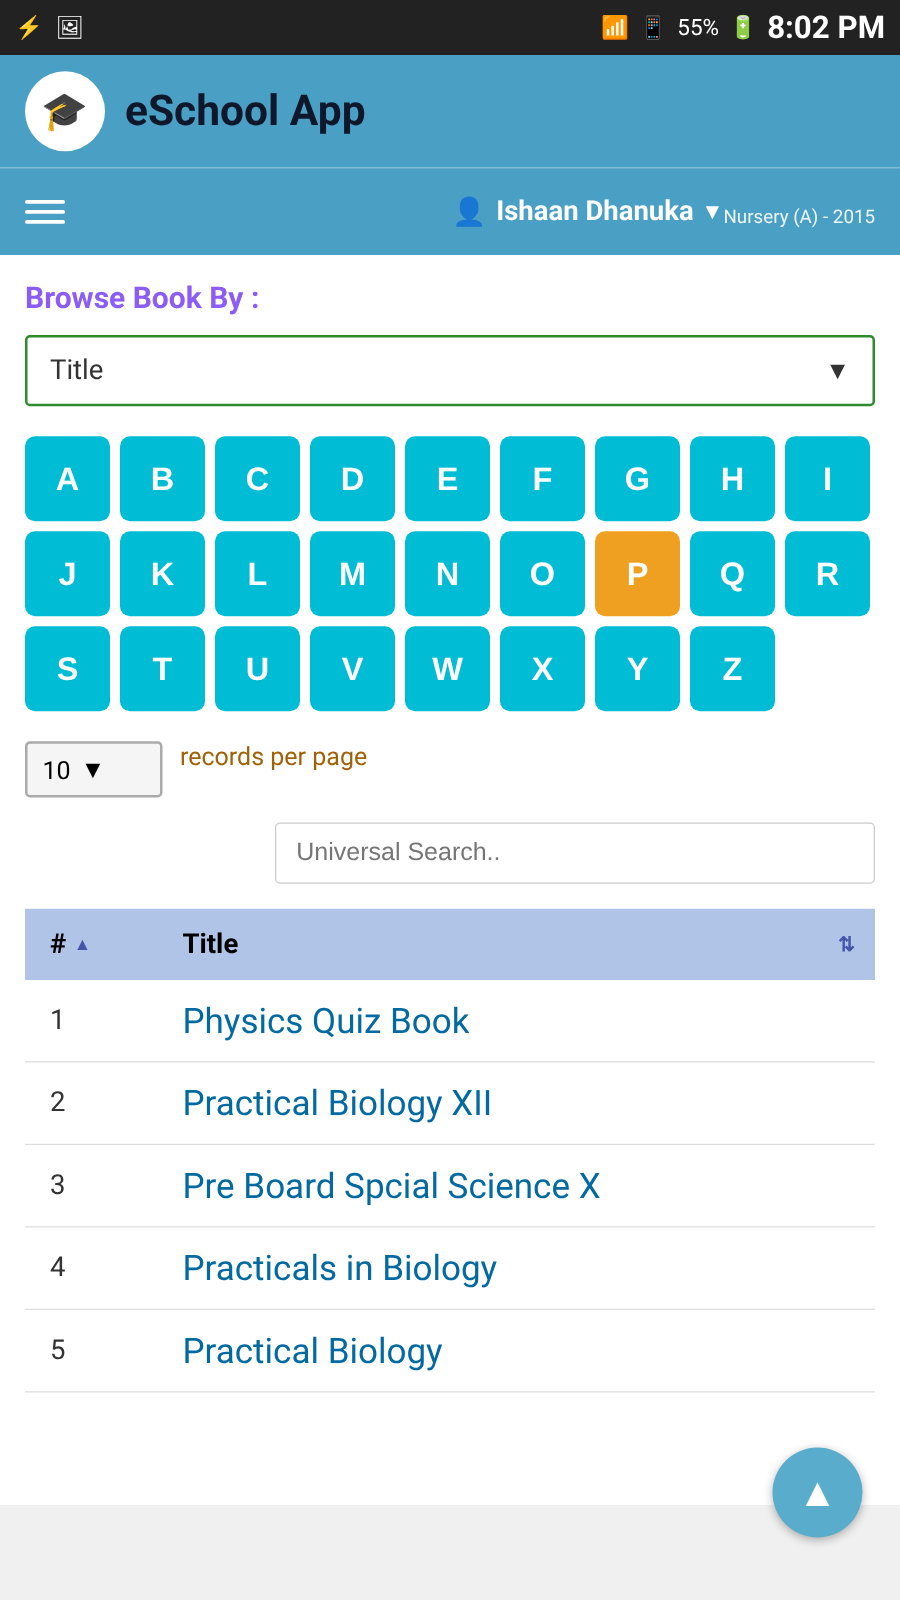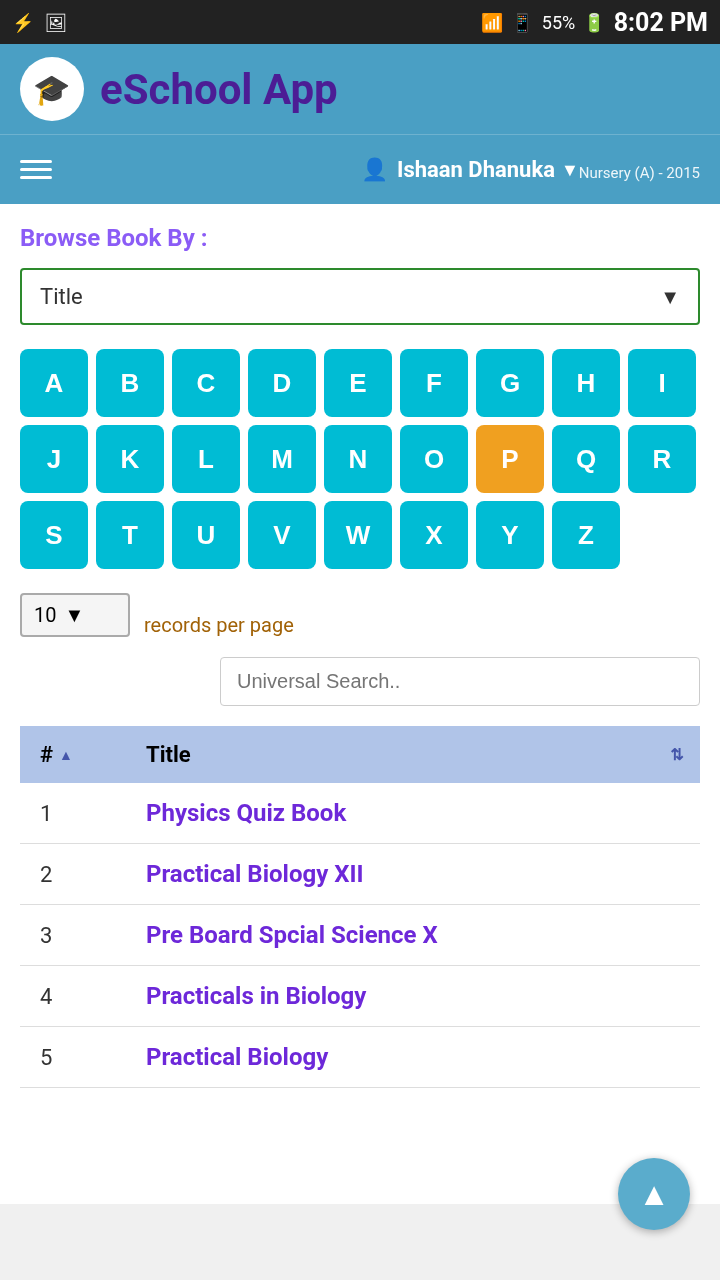--- a/index.html
+++ b/index.html
@@ -35,22 +35,22 @@
       height: 64px;
       border-radius: 50%;
       background: #fff;
       display: flex;
       align-items: center;
       justify-content: center;
       font-size: 30px;
       flex-shrink: 0;
     }
     .app-title {
-      color: #4c1d95;
-      font-size: 42px;
+      color: #0f172a;
+      font-size: 34px;
       font-weight: bold;
     }
 
     
     .nav-bar {
       background: #4a9fc4;
       border-top: 1px solid rgba(255,255,255,0.2);
       display: flex;
       align-items: center;
       justify-content: space-between;
@@ -111,21 +111,21 @@
       justify-content: center;
       cursor: pointer;
       border: none;
       user-select: none;
     }
     .alpha-btn.active { background: #f0a020; }
 
     
     .records-row {
       display: flex;
-      align-items: flex-end;
+      align-items: flex-start;
       gap: 14px;
       margin-bottom: 20px;
     }
     .records-select {
       border: 2px solid #aaa;
       border-radius: 4px;
       padding: 8px 12px;
       font-size: 20px;
       background: #f5f5f5;
       cursor: pointer;
@@ -184,25 +184,24 @@
     }
     .table-row .col-num {
       font-weight: normal;
       color: #333;
       font-size: 22px;
     }
     .table-row .col-title {
       font-weight: normal;
     }
     .row-link {
-      color: #6d28d9;
-      font-size: 24px;
+      color: #0369a1;
+      font-size: 28px;
       cursor: pointer;
       text-decoration: none;
-      font-weight: bold;
     }
 
     
     .scroll-top {
       position: fixed;
       bottom: 50px;
       right: 30px;
       width: 72px;
       height: 72px;
       border-radius: 50%;

